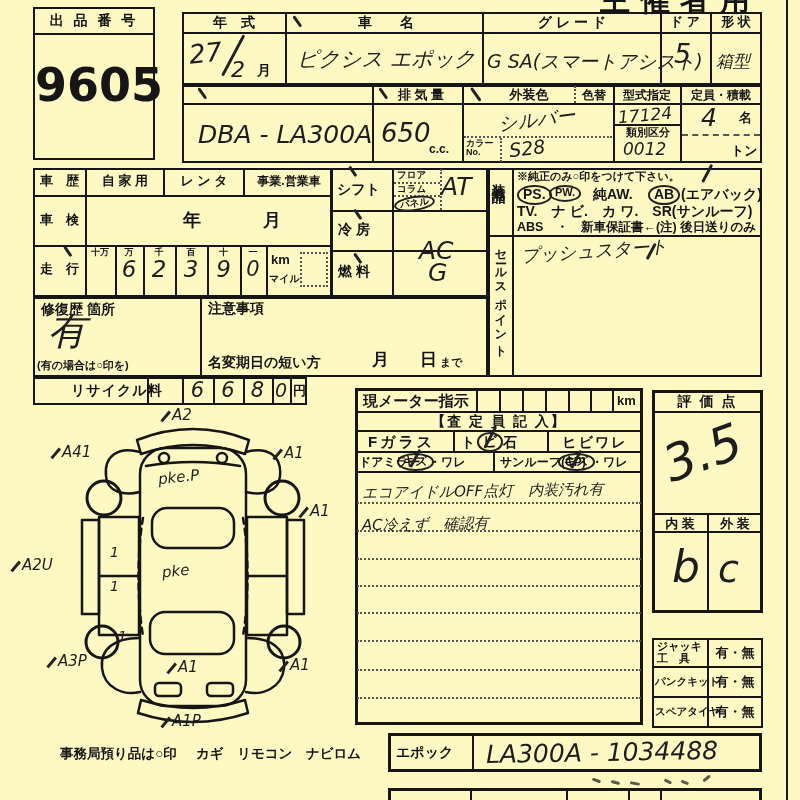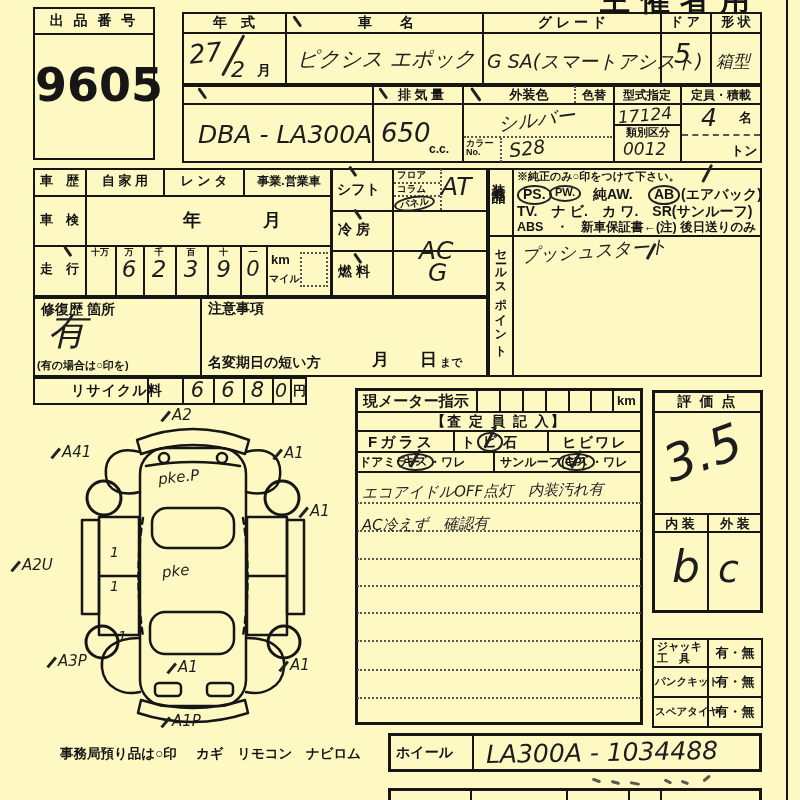--- a/index.html
+++ b/index.html
@@ -258,21 +258,21 @@
   <div class="lbl pre" style="left:657px;top:641px;font-size:11px;">ジャッキ
 工　具</div>
   <div class="lbl ctr" style="left:709px;top:646px;width:52px;font-size:13px;">有・無</div>
   <div class="lbl" style="left:655px;top:676px;font-size:10.5px;">パンクキット</div>
   <div class="lbl ctr" style="left:709px;top:675px;width:52px;font-size:13px;">有・無</div>
   <div class="lbl" style="left:655px;top:706px;font-size:10.5px;">スペアタイヤ</div>
   <div class="lbl ctr" style="left:709px;top:705px;width:52px;font-size:13px;">有・無</div>
 
   <div class="box" style="left:388px;top:733px;width:374px;height:39px;border-width:3px;"></div>
   <div class="line" style="left:472px;top:733px;width:2px;height:39px;"></div>
-  <div class="lbl" style="left:396px;top:745px;font-size:14px;">ホイール</div>
+  <div class="lbl" style="left:396px;top:745px;font-size:14px;">エポック</div>
   <div class="hw" style="left:486px;top:740px;font-size:25px;transform:rotate(-1deg);">LA300A - 1034488</div>
 
   <div class="tick" style="left:592px;top:779px;width:9px;transform:rotate(20deg);opacity:.75;"></div>
   <div class="tick" style="left:611px;top:781px;width:9px;transform:rotate(15deg);opacity:.75;"></div>
   <div class="tick" style="left:630px;top:782px;width:10px;transform:rotate(10deg);opacity:.75;"></div>
   <div class="tick" style="left:664px;top:780px;width:8px;transform:rotate(25deg);opacity:.75;"></div>
   <div class="tick" style="left:681px;top:781px;width:8px;transform:rotate(20deg);opacity:.75;"></div>
   <div class="tick" style="left:702px;top:777px;width:9px;transform:rotate(-40deg);opacity:.75;"></div>
 
   <div class="line" style="left:388px;top:788px;width:374px;height:3px;"></div>

